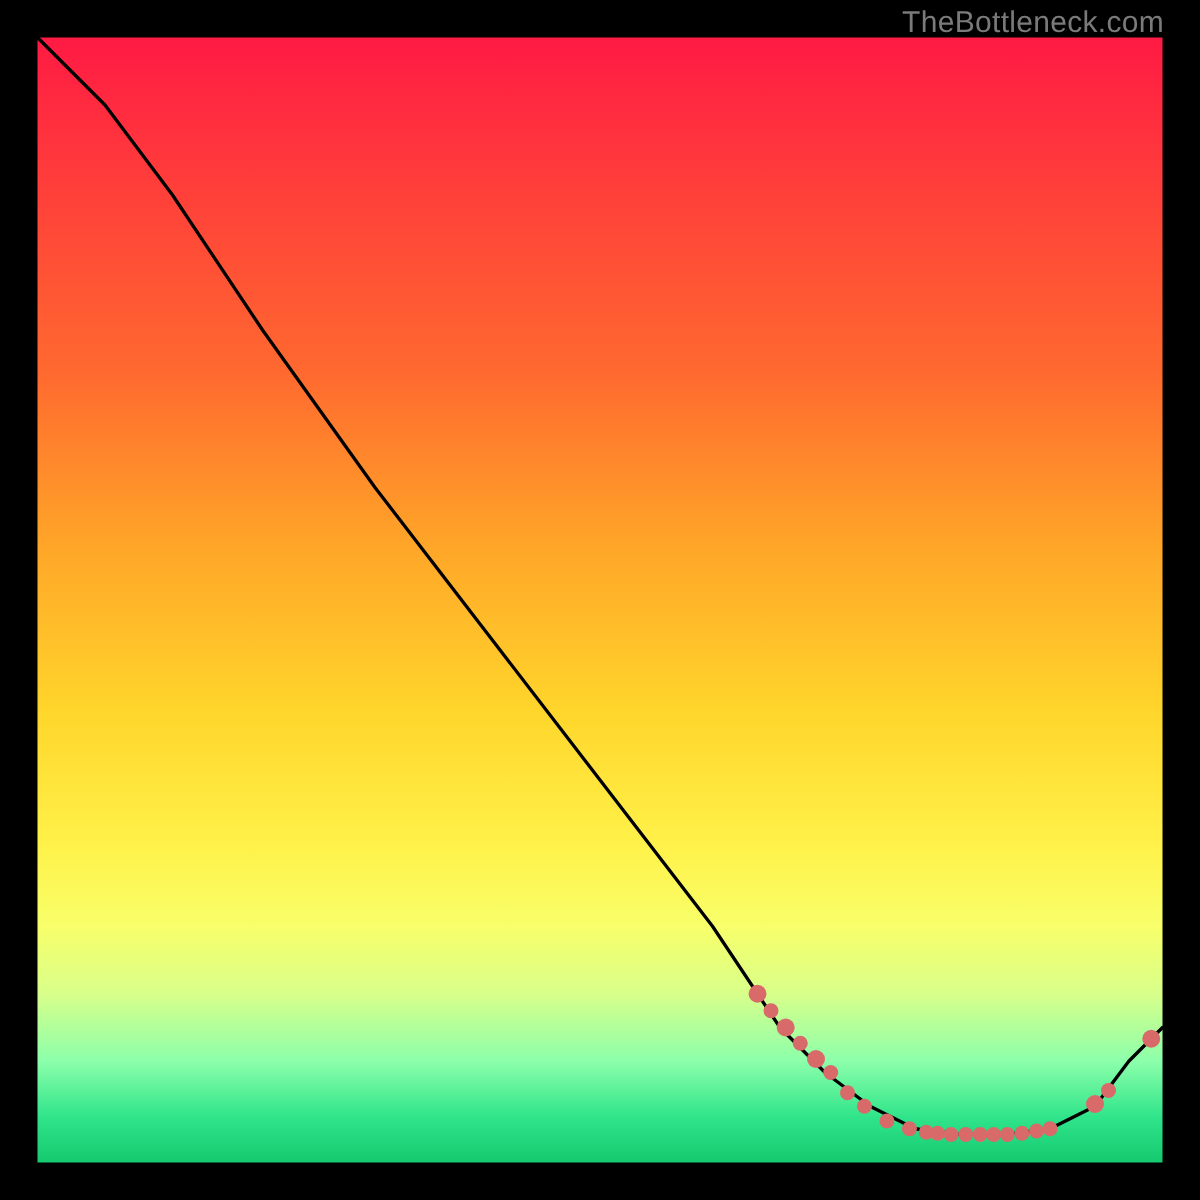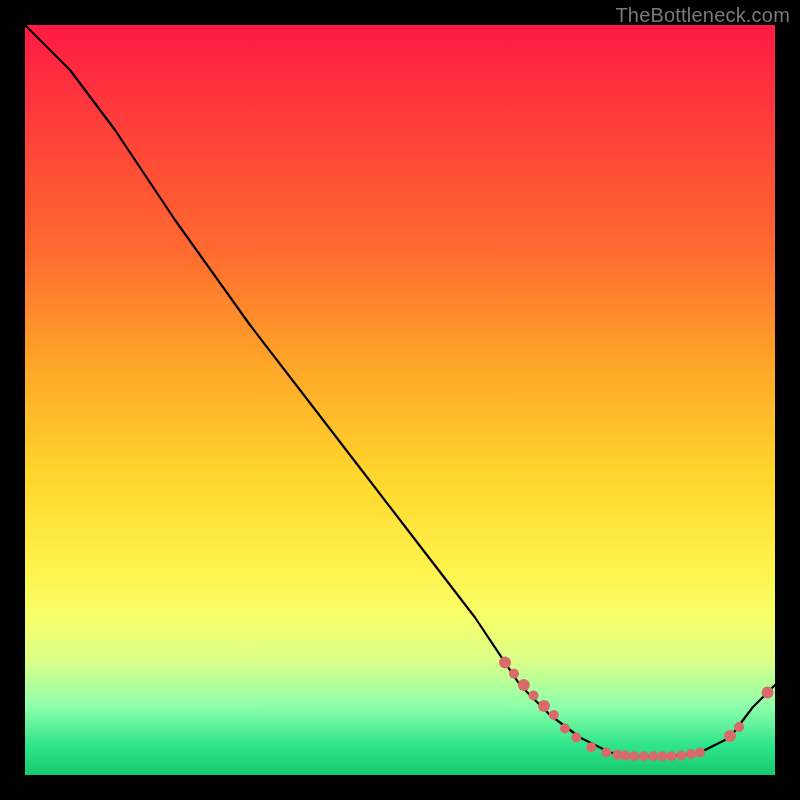--- a/index.html
+++ b/index.html
@@ -33,21 +33,21 @@
       #f8ff6a 79%,
       #d8ff8a 85%,
       #8cffab 91%,
       #2fe48a 96%,
       #15c96f 100%
     );
   }
   .watermark {
     position: absolute;
     top: 4px;
-    right: 10px;
+    right: 24px;
     color: #7a7a7a;
     font-size: 20px;
     letter-spacing: 0.2px;
     font-weight: 500;
   }
   svg.curve {
     position: absolute;
     left: 0;
     top: 0;
     width: 750px;

